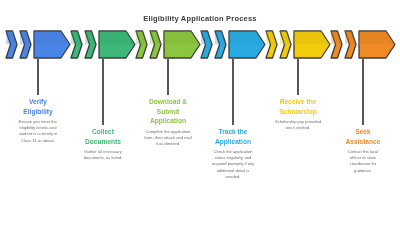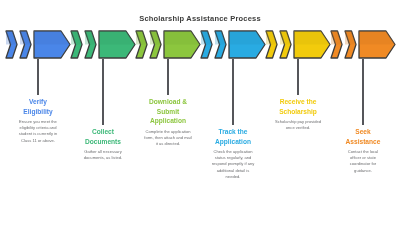--- a/index.html
+++ b/index.html
@@ -95,21 +95,21 @@
 
   
   .tier-high .connector   { height: 36px; }
   .tier-high .label-block { top: 67px; }
   .tier-low  .connector   { height: 66px; }
   .tier-low  .label-block { top: 97px; }
 </style>
 </head>
 <body>
 
-<div id="page-title">Scholarship Assistance Process</div>
+<div id="page-title">Eligibility Application Process</div>
 
 <div id="steps">
     <div class="step tier-high" style="left: 5px;">
       <div class="chevrons">
         <div class="chev chev-sm1">
           <svg viewBox="0 0 13 29" preserveAspectRatio="none">
             <path d="M1 1 L7.5 1 L12 14.5 L7.5 28 L1 28 L5.5 14.5 Z" fill="#4a86e8" stroke="#3c3c3b" stroke-width="1.3" stroke-linejoin="round"></path>
             <path d="M1 1 L7.5 1 L12 14.5 L1 14.5 Z" fill="#3f74c9" opacity="0.28"></path>
           </svg>
         </div>

